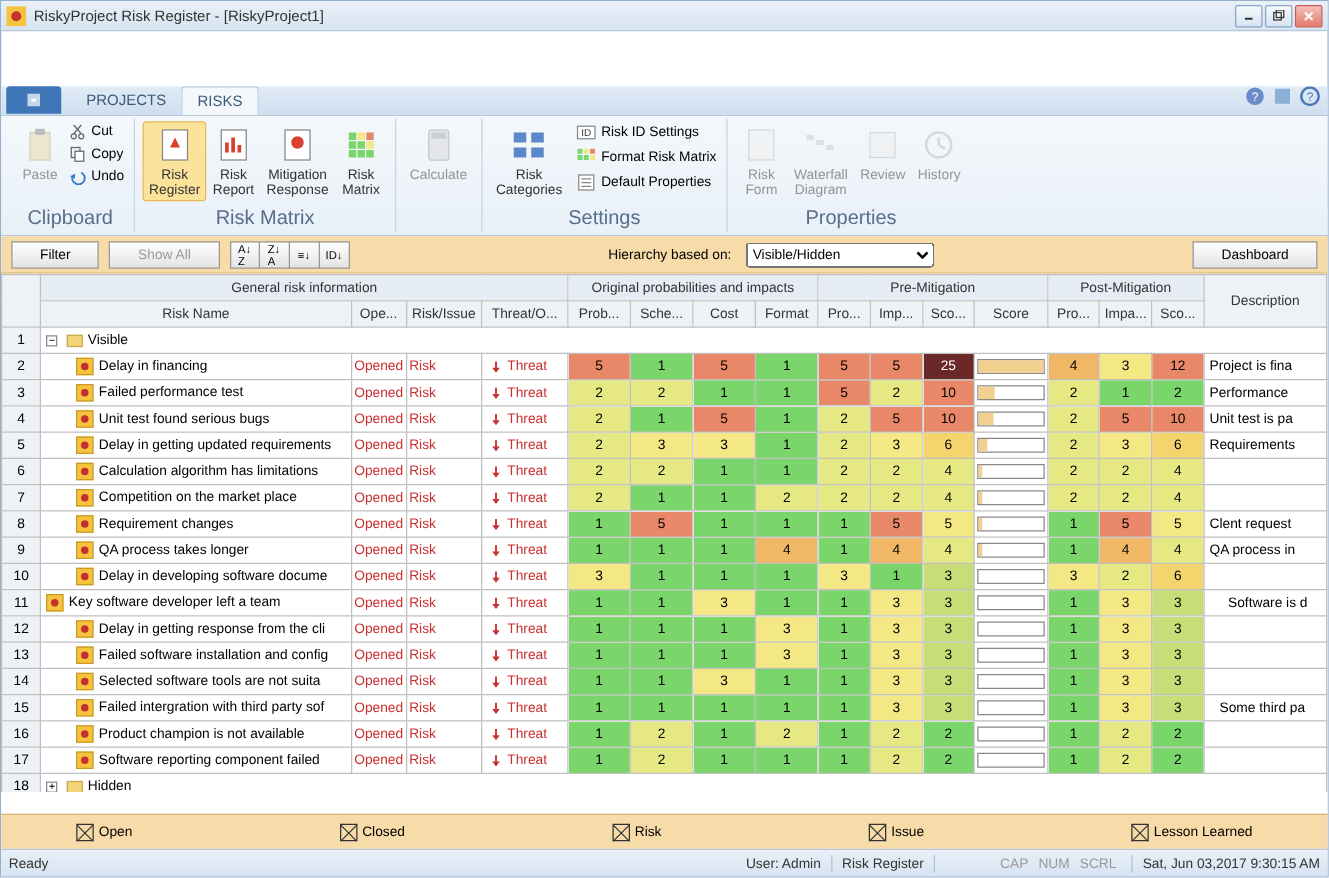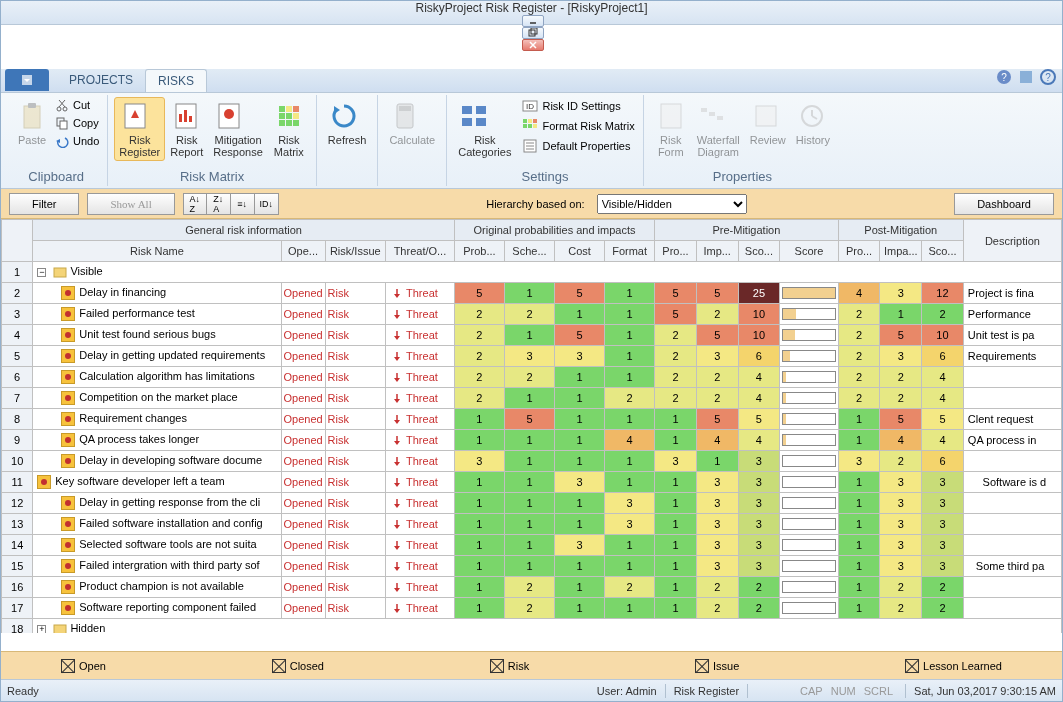--- a/index.html
+++ b/index.html
@@ -1,58 +1,58 @@
 <!DOCTYPE html>
 <html><head>
 <meta charset="utf-8">
 <style>
 * { box-sizing: border-box; margin: 0; padding: 0; font-family: "Segoe UI", Tahoma, sans-serif; }
 body { background: #c0d4e8; font-size: 11px; overflow: hidden; }
 
 .window { width: 1063px; height: 702px; background: #fff; border: 1px solid #94b0cc; display: flex; flex-direction: column; }
 
 
-.titlebar { height: 24px; background: linear-gradient(#e9f0f8,#d7e4f2); display: flex; align-items: center; padding: 0 4px; border-bottom: 1px solid #b8c8d8; flex-direction: column; }
+.titlebar { height: 24px; background: linear-gradient(#e9f0f8,#d7e4f2); display: flex; align-items: center; padding: 0 4px; border-bottom: 1px solid #b8c8d8; }
 .titlebar .appicon { width: 16px; height: 16px; margin-right: 6px; }
 .titlebar .title { flex: 1; font-weight: 400; color: #333; font-size: 12px; }
 .titlebar .winbtn { width: 22px; height: 18px; margin-left: 2px; border: 1px solid #8fa4c2; background: linear-gradient(#f6fafd,#d6e4f5); display: flex; align-items: center; justify-content: center; cursor: pointer; border-radius: 2px; }
 .titlebar .winbtn.close { background: linear-gradient(#f4c0ba,#e57a6e); border-color: #c45b4e; }
 .titlebar .winbtn svg { width: 10px; height: 10px; }
 
 
 .menurow { height: 24px; background: linear-gradient(#e1ebf5,#cfdef0); display: flex; align-items: flex-start; padding-left: 4px; border-bottom: 1px solid #b8c8d8; margin-top: 44px; }
 .filebtn { background: #3e76b8; width: 44px; height: 22px; border-radius: 3px 3px 0 0; margin-right: 8px; display:flex; align-items:center; justify-content:center; }
 .filebtn svg { width:12px; height:12px; }
 .menutab { padding: 4px 12px; color: #3a5a7a; cursor: pointer; font-size: 12px; }
 .menutab.active { background: #f4f8fb; border: 1px solid #b8c8d8; border-bottom: none; border-radius: 3px 3px 0 0; }
 .menurow .spacer { flex: 1; }
 .menurow .helpicon { width: 16px; height: 16px; margin-right: 6px; cursor: pointer; }
 
 
 .ribbon { height: 96px; background: linear-gradient(#f4f8fb,#e8f0f8); border-bottom: 1px solid #b8c8d8; display: flex; padding: 2px 4px; }
 .rgroup { display: flex; flex-direction: column; border-right: 1px solid #c6d4e4; padding: 2px 6px; }
 .rgroup:last-child { border-right: none; }
 .rgroup .items { flex: 1; display: flex; align-items: flex-start; }
-.rgroup .glabel { text-align: center; color: #576e88; font-size: 13px; padding-top: 1px; }
-.rbtn { display: flex; flex-direction: column; padding: 2px 4px; cursor: pointer; min-width: 40px; text-align: center; border: 1px solid transparent; border-radius: 3px; }
+.rgroup .glabel { text-align: center; color: #576e88; font-size: 16px; padding-top: 1px; }
+.rbtn { display: flex; flex-direction: column; align-items: center; padding: 2px 4px; cursor: pointer; min-width: 40px; text-align: center; border: 1px solid transparent; border-radius: 3px; }
 .rbtn.active { background: #fce39c; border-color: #e8b85a; }
 .rbtn.disabled { opacity: 0.5; cursor: default; }
 .rbtn .ricon { width: 32px; height: 32px; display: flex; align-items: center; justify-content: center; }
 .rbtn .rlabel { font-size: 11px; line-height: 12px; margin-top: 2px; color: #333; white-space: pre-line; }
 .clipcol { display:flex; flex-direction:column; justify-content:center; gap:2px; }
 .cliprow { display:flex; align-items:center; gap:4px; font-size:11px; cursor:pointer; padding:1px 2px; }
 .cliprow svg { width:14px; height:14px; }
 .settingsrow { display:flex; align-items:center; gap:4px; font-size:11px; cursor:pointer; padding:1px 2px; white-space:nowrap; }
 .settingsrow svg { width:16px; height:16px; }
 .settingscol { display:flex; flex-direction:column; gap:2px; margin-left:4px; }
 
 
 .filterbar { height: 30px; background: #f7dba9; border-bottom:1px solid #d8b878; display:flex; align-items:center; padding:0 8px; gap:8px; }
 .filterbar button { height:22px; padding:0 22px; border:1px solid #999; background:linear-gradient(#fefefe,#e4e4e4); cursor:pointer; font-size:11px; }
-.filterbar .showall { color:#999;font-family:Liberation Serif, serif; }
+.filterbar .showall { color:#999; }
 .iconbtn-group { display:flex; }
 .iconbtn { width:24px; height:22px; border:1px solid #999; background:linear-gradient(#fefefe,#e4e4e4); display:flex; align-items:center; justify-content:center; cursor:pointer; font-size:9px; }
 .iconbtn + .iconbtn { border-left:none; }
 .filterbar .hierlabel { margin-left:auto; margin-right:4px; }
 .filterbar select { height:20px; width:150px; font-size:11px; }
 .filterbar .dashbtn { margin-left:auto; }
 
 
 .gridwrap { flex:1; overflow:hidden; display:flex; flex-direction:column; background:#fff; }
 .grid { flex:1; overflow:auto; display:flex; flex-direction:column; }
@@ -246,34 +246,20 @@
                 <rect x="20" y="20" width="6" height="6" fill="#7ad66a"></rect>
               </svg>
             </div>
             <div class="rlabel">Risk
 Matrix</div>
           </div>
       </div>
       <div class="glabel">Risk Matrix</div>
     </div>
 
-    <div class="rgroup">
-      <div class="items">
-        <div class="rbtn">
-            <div class="ricon">
-              <svg viewBox="0 0 32 32">
-                <path d="M16 6 A10 10 0 1 1 8 10" fill="none" stroke="#3a88c8" stroke-width="3"></path>
-                <polygon points="6,6 12,10 6,14" fill="#3a88c8"></polygon>
-              </svg>
-            </div>
-            <div class="rlabel">Refresh</div>
-          </div>
-      </div>
-        <div class="glabel">&nbsp;</div>
-    </div>
 
     <div class="rgroup">
       <div class="items">
         <div class="rbtn disabled">
             <div class="ricon">
               <svg viewBox="0 0 32 32">
                 <rect x="8" y="4" width="16" height="24" rx="2" fill="#d8d8d8" stroke="#999"></rect>
                 <rect x="10" y="6" width="12" height="5" fill="#aaa"></rect>
               </svg>
             </div>

